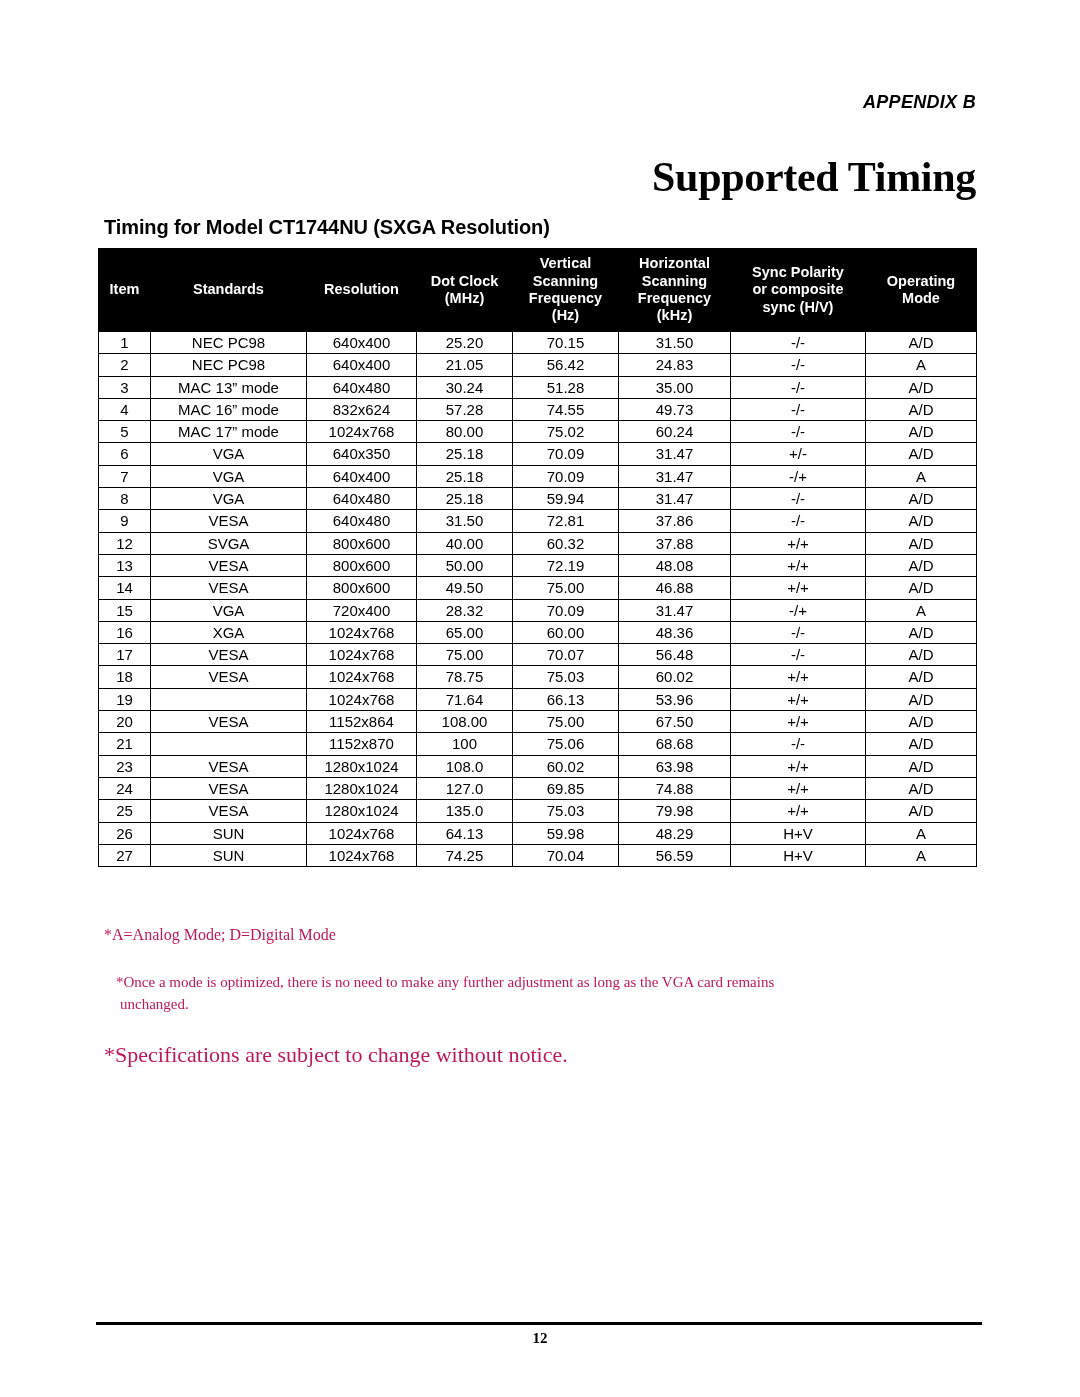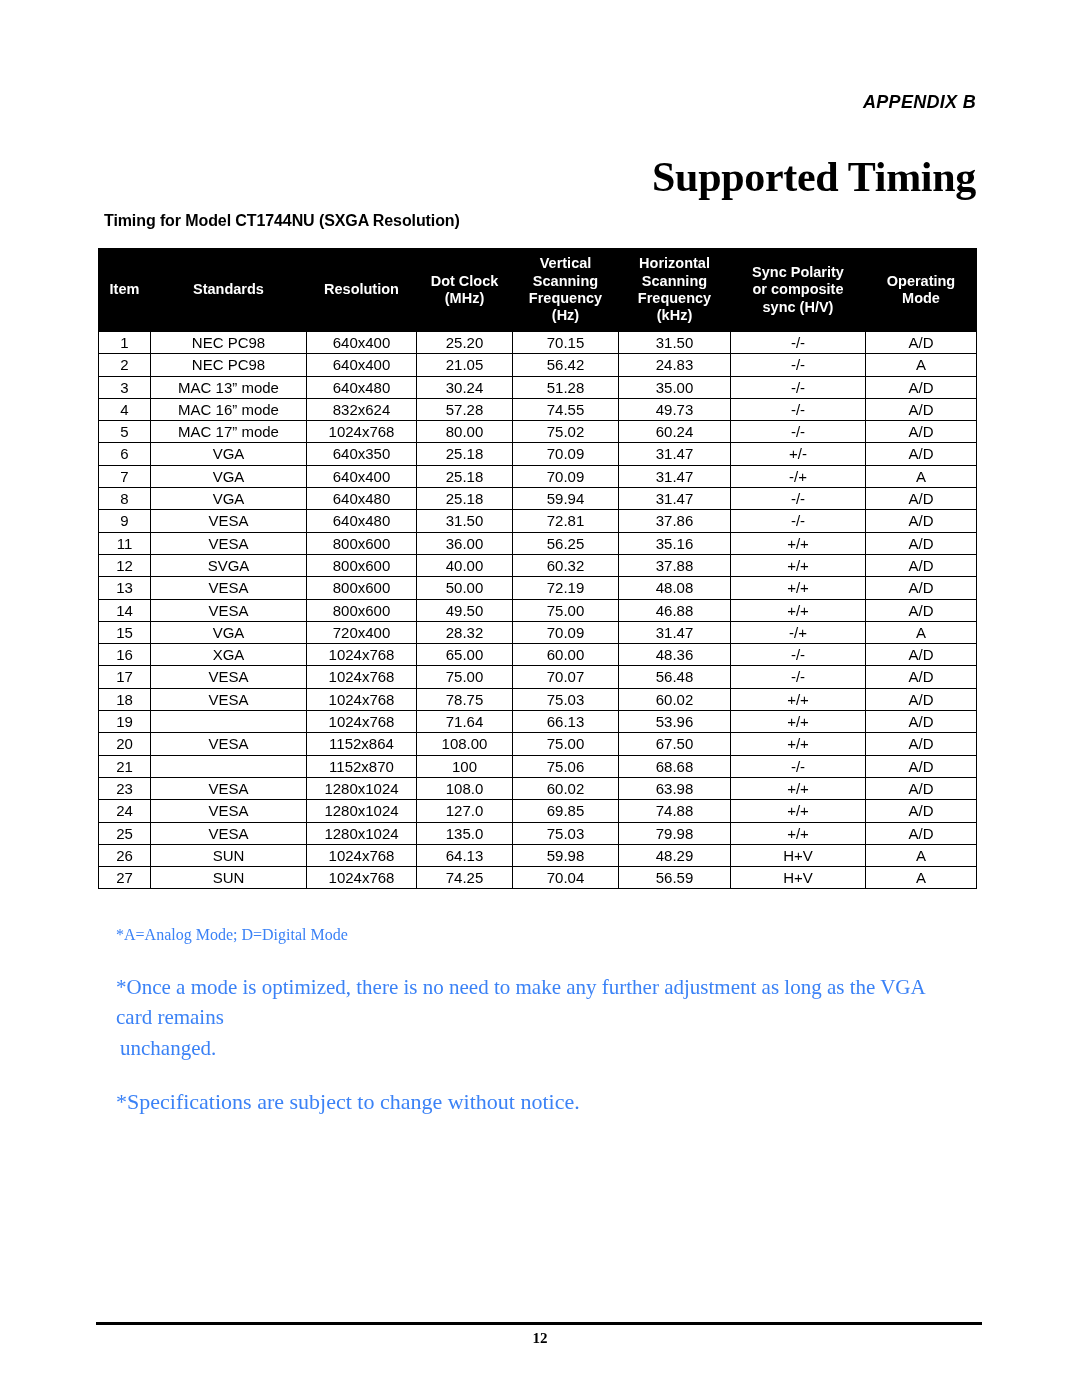--- a/index.html
+++ b/index.html
@@ -46,21 +46,21 @@
     white-space: nowrap;
   }
 
   
   .section-title {
     position: absolute;
     top: 199px;
     left: 104px;
     font-family: "Liberation Sans", sans-serif;
     font-weight: bold;
-    font-size: 16px;
+    font-size: 20px;
     letter-spacing: -0.1px;
     white-space: nowrap;
   }
 
   
   .timing-table-wrap {
     position: absolute;
     top: 248px;
     left: 98px;
     width: 878px;
@@ -104,34 +104,34 @@
   col.c-res    { width: 110px; }
   col.c-dot    { width: 96px; }
   col.c-vert   { width: 106px; }
   col.c-horz   { width: 112px; }
   col.c-sync   { width: 135px; }
   col.c-mode   { width: 111px; }
 
   
   .notes {
     position: absolute;
-    left: 116px;
+    left: 104px;
     top: 926px;
     width: 880px;
     font-family: "Liberation Serif", serif;
     font-size: 16.5px;
-    color: #3b82f6;
+    color: #be185d;
   }
   .note-analog {
     margin: 0 0 28px 0;
     font-size: 16px;
   }
   .note-optimized {
-    margin: 0 0 26px 0;
-    font-size: 21px;
+    margin: 0 0 26px 12px;
+    font-size: 15px;
     line-height: 1.45;
     width: 820px;
   }
   .note-optimized .cont {
     display: block;
     padding-left: 4px;
   }
   .note-specs {
     margin: 0;
     font-size: 22px;
@@ -305,30 +305,20 @@
             <td>9</td>
             <td>VESA</td>
             <td>640x480</td>
             <td>31.50</td>
             <td>72.81</td>
             <td>37.86</td>
             <td>-/-</td>
             <td>A/D</td>
           </tr>
           <tr>
-            <td>11</td>
-            <td>VESA</td>
-            <td>800x600</td>
-            <td>36.00</td>
-            <td>56.25</td>
-            <td>35.16</td>
-            <td>+/+</td>
-            <td>A/D</td>
-          </tr>
-          <tr>
             <td>12</td>
             <td>SVGA</td>
             <td>800x600</td>
             <td>40.00</td>
             <td>60.32</td>
             <td>37.88</td>
             <td>+/+</td>
             <td>A/D</td>
           </tr>
           <tr>

